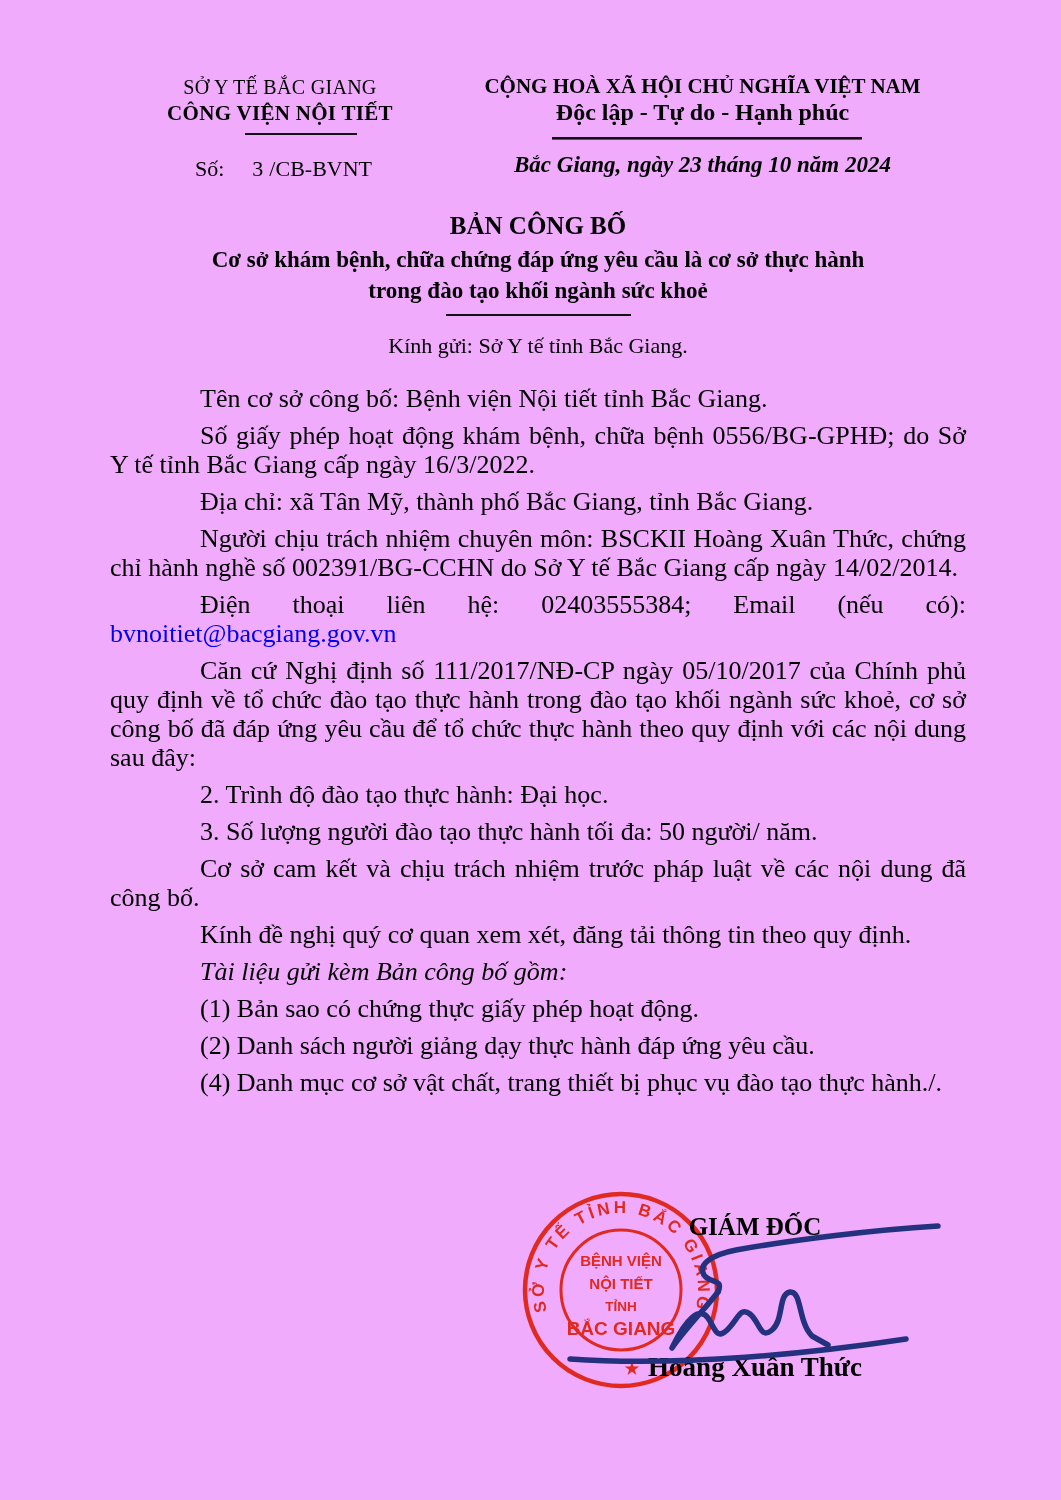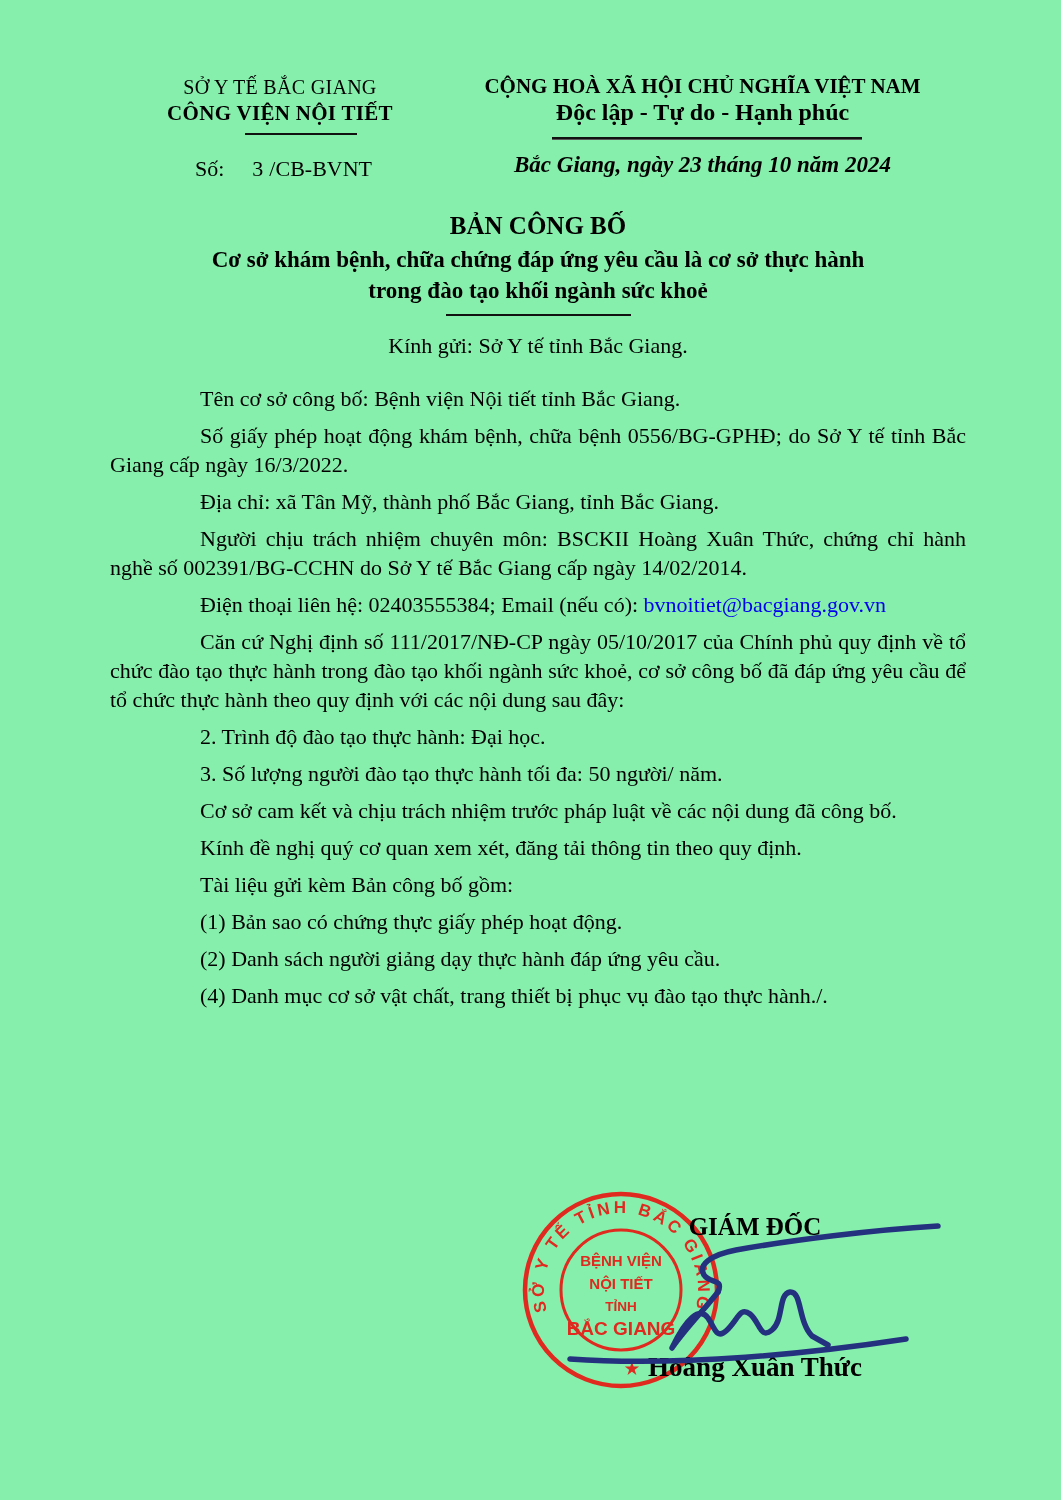--- a/index.html
+++ b/index.html
@@ -1,20 +1,20 @@
 <!DOCTYPE html>
 <html lang="vi"><head>
 <meta charset="utf-8">
 <style>
   html,body{margin:0;padding:0;background:#9a9a9a;}
   .page{
     position:relative;
     width:1061px;height:1500px;
     margin:0 auto;
-    background:#86efac;
+    background:#f0abfc;
     font-family:"Liberation Serif", serif;
     color:#000;
     overflow:hidden;
   }
   .abs{position:absolute;}
   .ctr{text-align:center;}
   .b{font-weight:bold;}
 
   
   .hdr-left-1{top:76px;left:120px;width:320px;font-size:20px;letter-spacing:.3px;}
@@ -28,23 +28,23 @@
   .date-line{top:152px;left:455px;width:495px;font-size:23px;font-style:italic;font-weight:bold;}
 
   
   .doc-title{top:212px;left:110px;width:856px;font-size:25px;}
   .doc-sub1{top:247px;left:110px;width:856px;font-size:23px;}
   .doc-sub2{top:278px;left:110px;width:856px;font-size:23px;}
   .rule-title{top:314px;left:446px;width:185px;height:2px;background:#111;}
   .salutation{top:333px;left:110px;width:856px;font-size:22px;}
 
   
-  .body-text{top:384px;left:110px;width:856px;font-size:22px;line-height:29px;text-align:justify;}
+  .body-text{top:384px;left:110px;width:856px;font-size:26px;line-height:29px;text-align:justify;}
   .body-text p{margin:0 0 8px 0;text-indent:90px;}
-  .body-text p.it{}
+  .body-text p.it{font-style:italic;}
   .email-link{color:#0000ee;cursor:pointer;}
 
   
   .sig-title{top:1213px;left:650px;width:210px;font-size:25px;z-index:4;}
   .sig-name{top:1352px;left:630px;width:250px;font-size:27px;z-index:4;}
   .stamp-svg{top:1190px;left:508px;z-index:2;}
   .ink-svg{top:1212px;left:552px;z-index:5;pointer-events:none;}
 </style>
 </head>
 <body>

